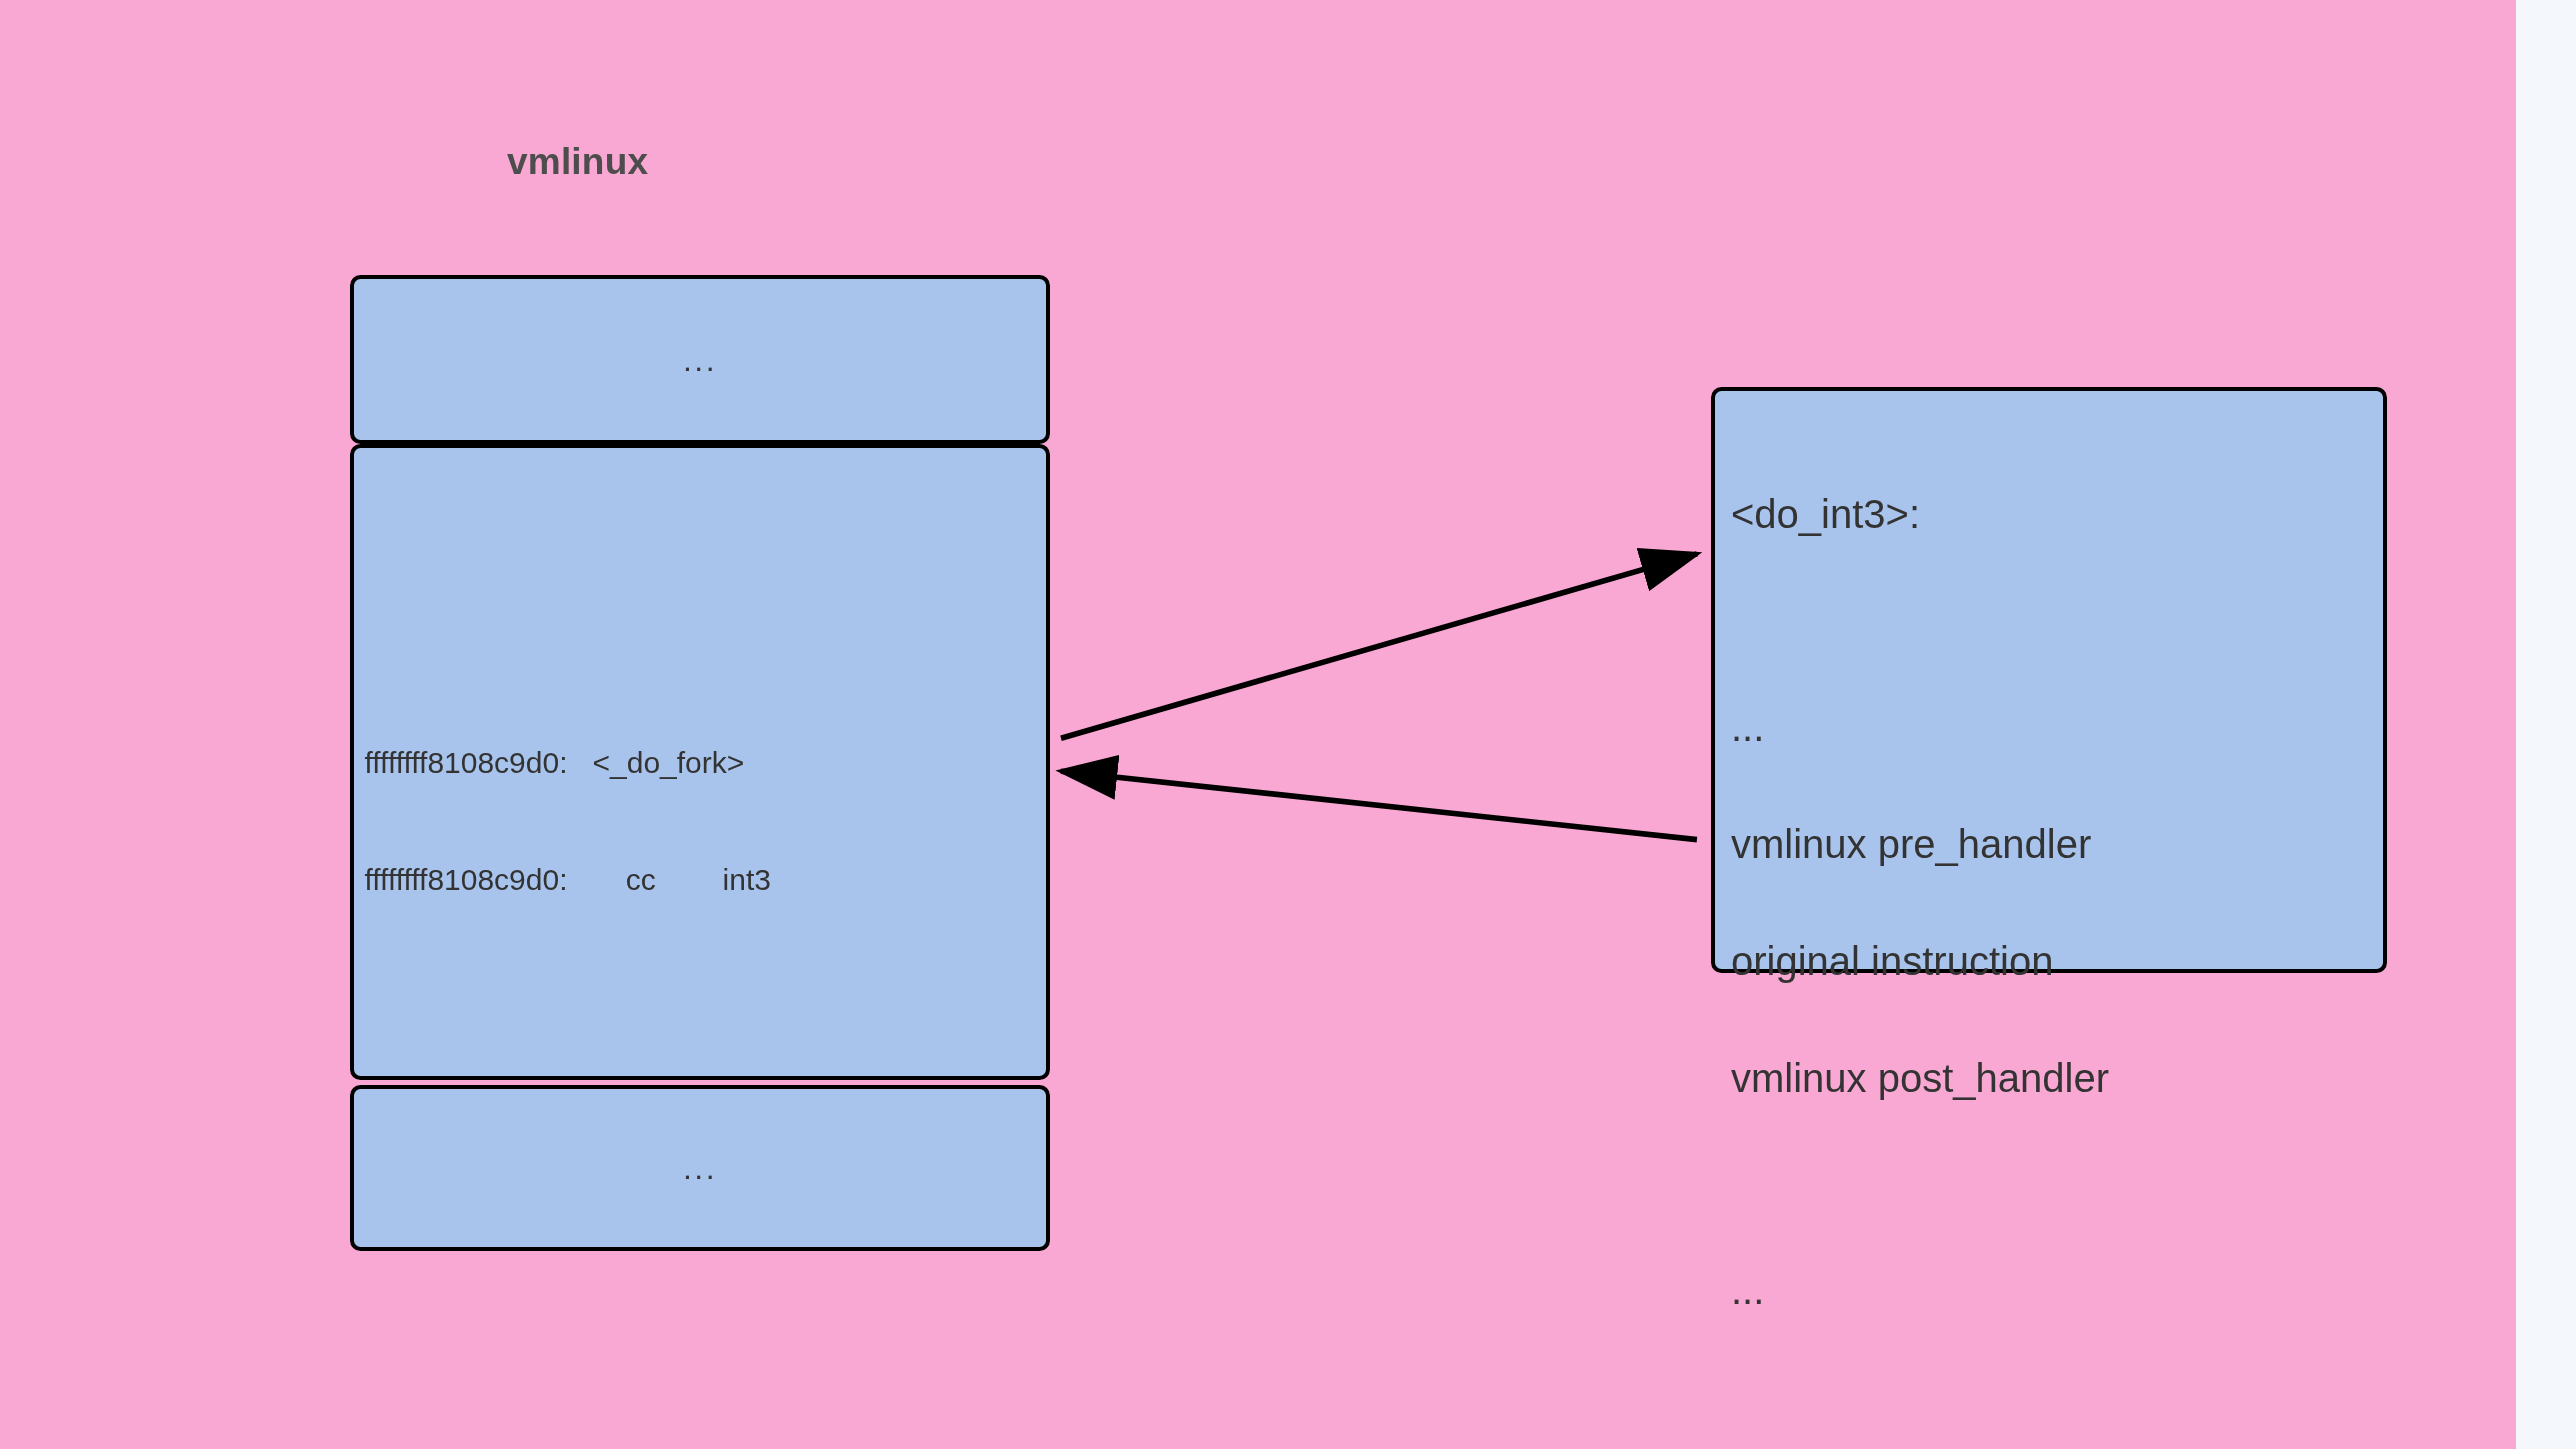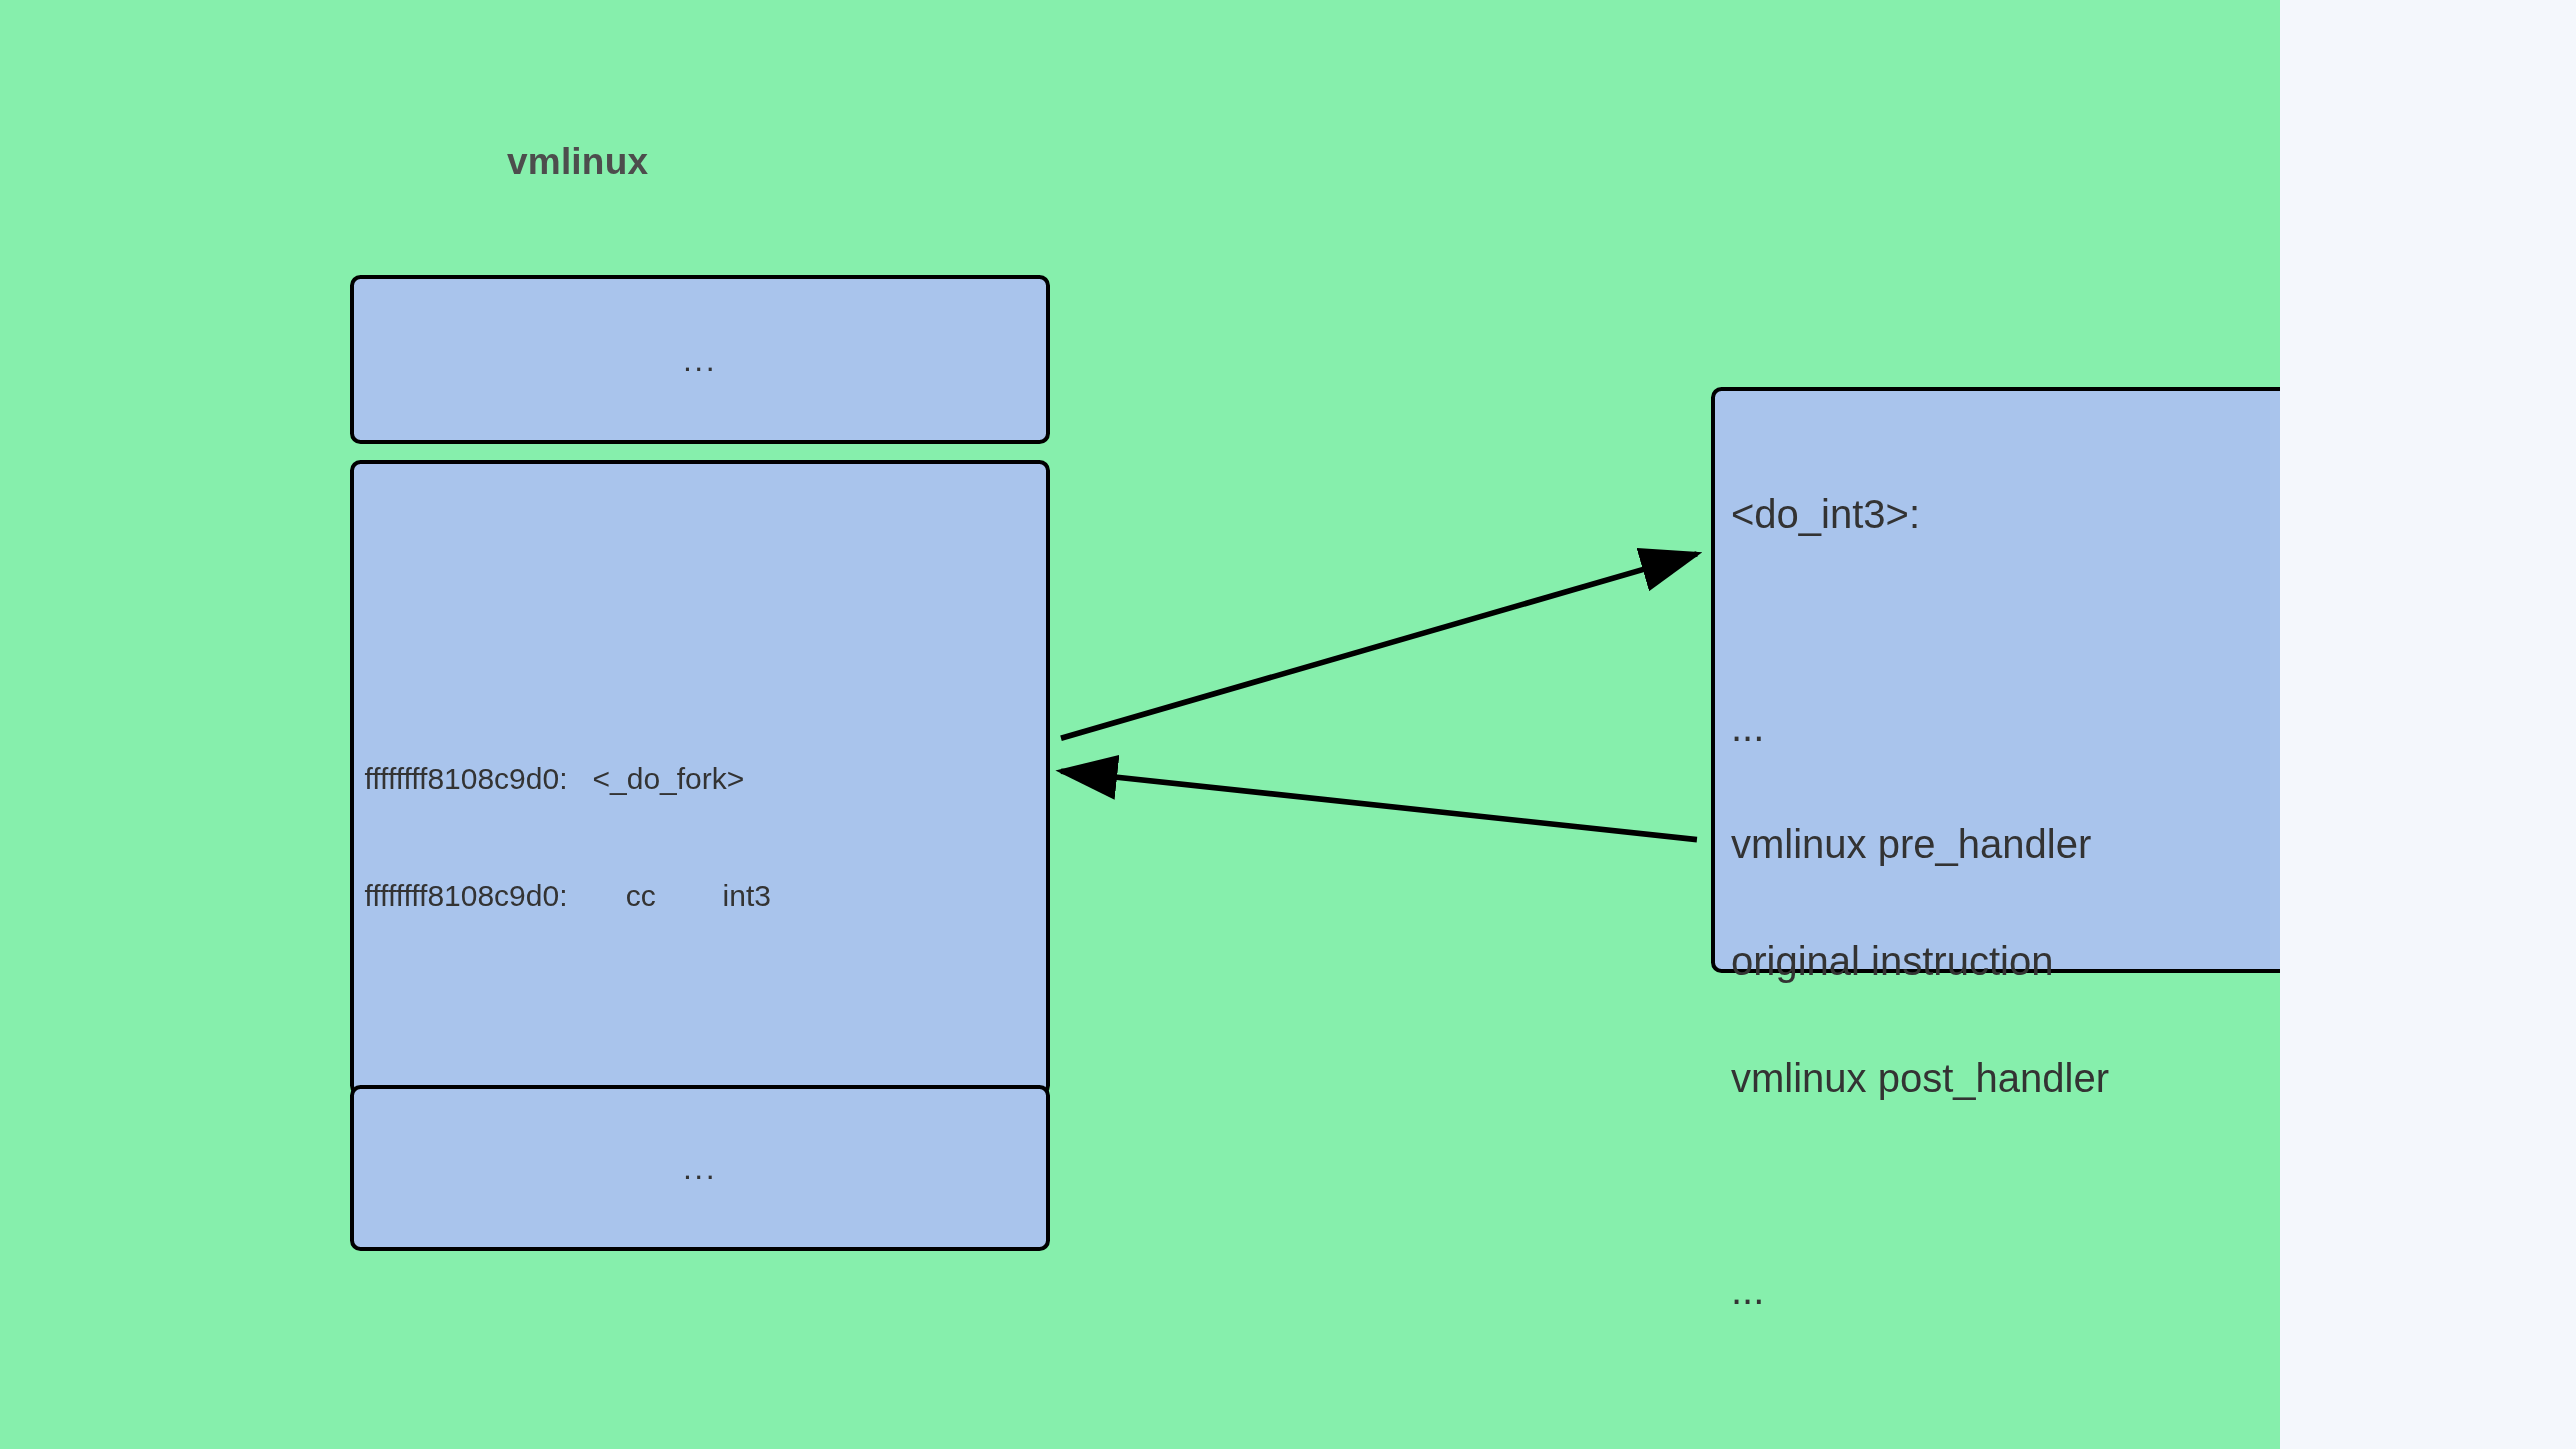--- a/index.html
+++ b/index.html
@@ -3,23 +3,23 @@
 <meta charset="utf-8">
 <title>kprobe int3 diagram</title>
 <style>
   html, body {
     margin: 0;
     padding: 0;
     background: #f4f7fc;
   }
   #stage {
     position: relative;
-    width: 2280px;
+    width: 2516px;
     height: 1449px;
-    background: #86efac;
+    background: #f9a8d4;
     font-family: "Liberation Sans", sans-serif;
     overflow: hidden;
   }
 
   
   .diagram-title {
     position: absolute;
     left: 507px;
     top: 141px;
     font-size: 37px;
@@ -33,21 +33,21 @@
   .box {
     position: absolute;
     background: #a9c4ec;
     border: 4px solid #000000;
     border-radius: 10.5px;
     box-sizing: border-box;
   }
 
   
   .vmlinux-top    { left: 350px; top: 275px;  width: 700px; height: 169px; }
-  .vmlinux-middle { left: 350px; top: 460px;  width: 700px; height: 636px; }
+  .vmlinux-middle { left: 350px; top: 444px;  width: 700px; height: 636px; }
   .vmlinux-bottom { left: 350px; top: 1085px; width: 700px; height: 166px; }
 
   
   .int3-handler   { left: 1711px; top: 387px; width: 676px; height: 586px; }
 
   
   .ellipsis-center {
     position: absolute;
     left: 0;
     right: 0;

